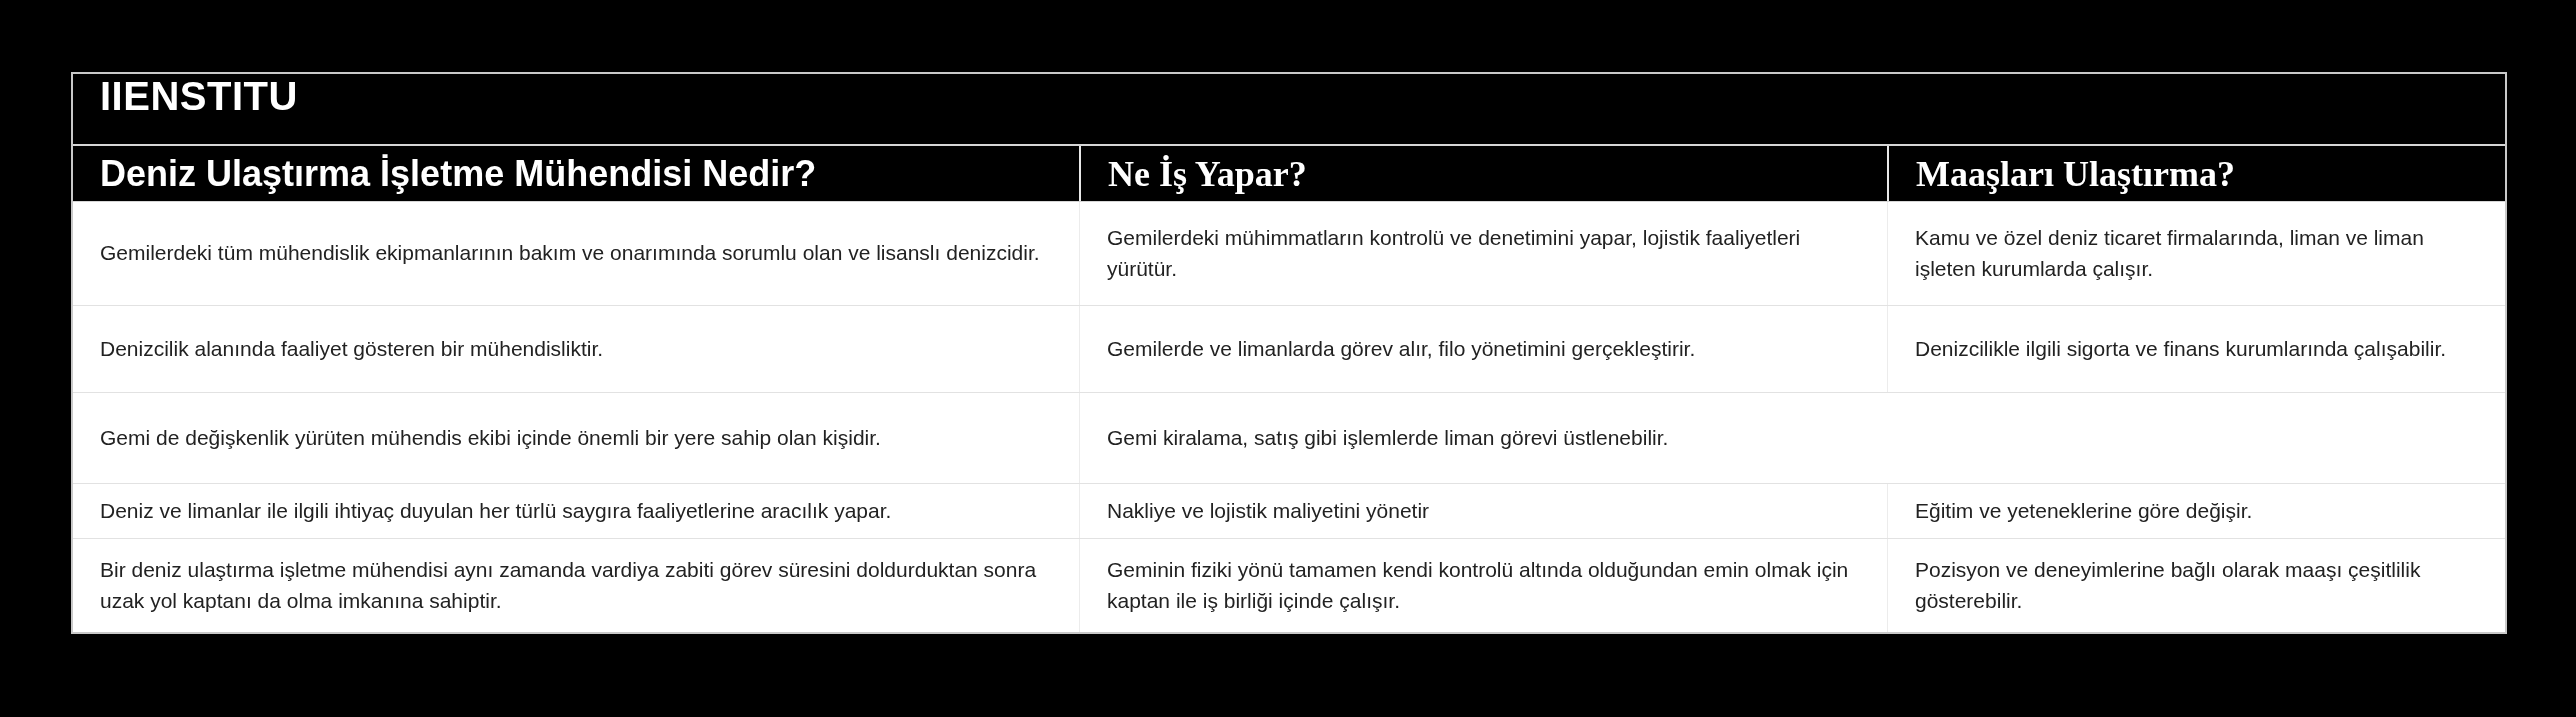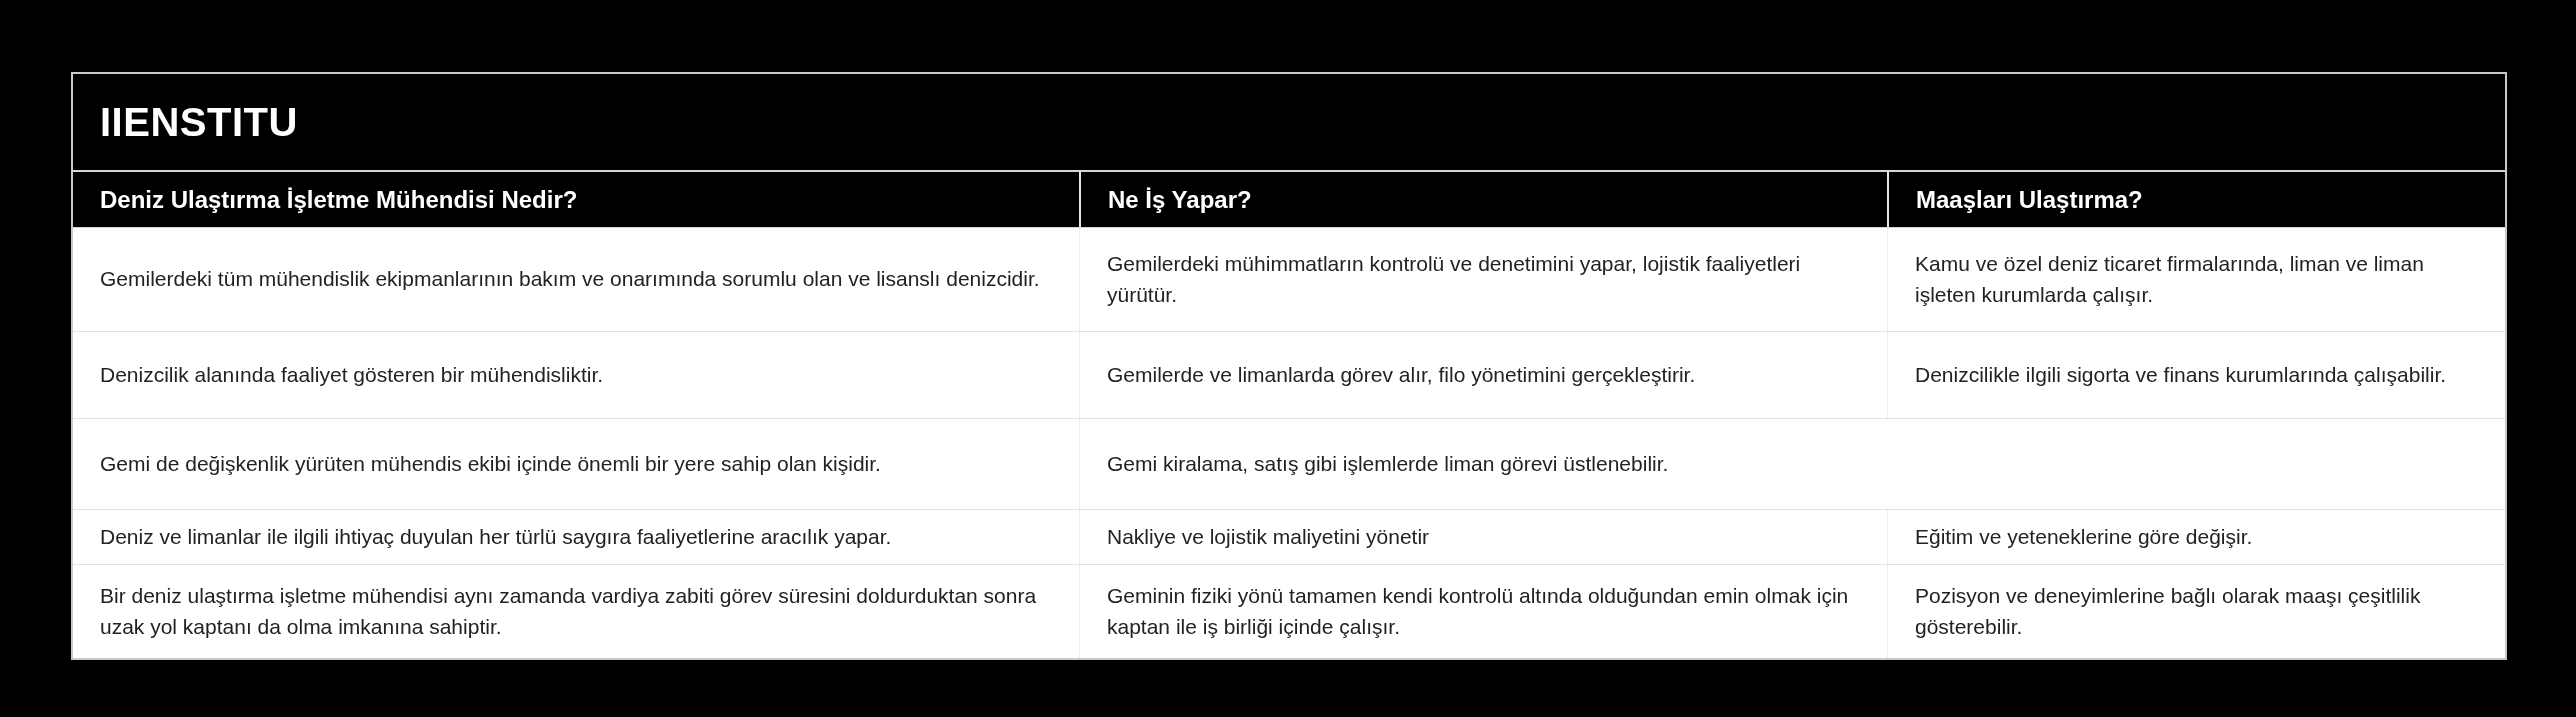--- a/index.html
+++ b/index.html
@@ -15,24 +15,23 @@
     background: #000000;
   }
   .card {
     position: absolute;
     left: 71px; top: 72px;
     width: 2436px;
     background: #000000;
     border: 2.9px solid #c9c9c9;
   }
   .brand-band {
-    height: 98px;
+    height: 72px;
     background: #000000;
     display: flex;
-    align-items: center;
     padding-left: 27px;
     border-bottom: 2.9px solid #d6d6d6;
   }
   .brand-band h1 {
     color: #ffffff;
     font-size: 40px;
     font-weight: bold;
     letter-spacing: 0.5px;
   }
   .grid-row {
@@ -42,24 +41,24 @@
   .head-row {
     background: #000000;
     border-bottom: 1.9px solid #d6d6d6;
   }
   .head-cell {
     min-height: 55px;
     display: flex;
     align-items: center;
     padding: 5.7px 23px 5.7px 27px;
     color: #ffffff;
-    font-size: 24px;
+    font-size: 36px;
     font-weight: bold;
   }
-  .head-cell + .head-cell { border-left: 2.9px solid #e8e8e8; }
+  .head-cell + .head-cell { border-left: 2.9px solid #e8e8e8; font-family: Liberation Serif, serif; }
   .body-row {
     background: #ffffff;
     border-bottom: 1.9px solid #e2e2e2;
   }
   .body-row:last-child { border-bottom: none; }
   .body-cell {
     display: flex;
     align-items: center;
     padding: 9.5px 29px 9.5px 27px;
     color: #222222;

